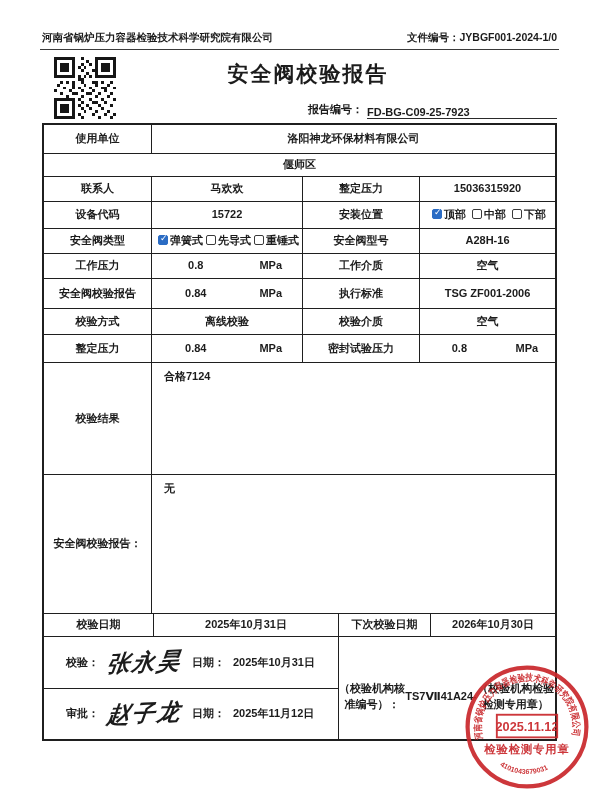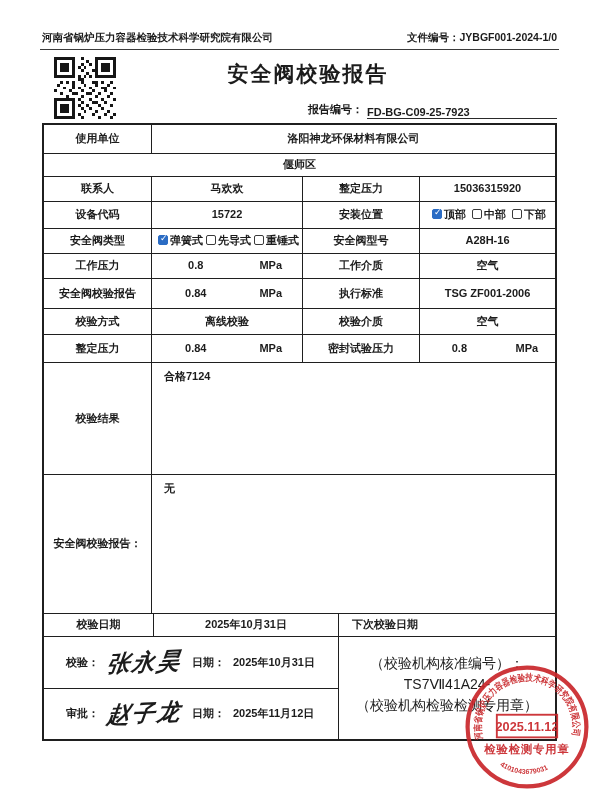--- a/index.html
+++ b/index.html
@@ -34,21 +34,21 @@
   .cb-box { display:inline-block; width:10px; height:10px; border:1.5px solid #3a3a3a; border-radius:2px; background:#fff; vertical-align:-1px; margin:0 2px 0 3px; position:relative; }
   .cb.checked .cb-box { background:#2b6cc4; border-color:#2b6cc4; }
   .cb.checked .cb-box::after { content:"✓"; position:absolute; left:1px; top:-3px; color:#fff; font-size:9px; font-weight:bold; }
 
   .sig-block { display:flex; height:102px; }
   .sig-left { width:295px; flex:none; border-right:1.5px solid #1f1f1f; display:flex; flex-direction:column; }
   .sig-row { flex:1; display:flex; align-items:center; padding-left:22px; font-size:11px; font-weight:bold; }
   .sig-row.first { border-bottom:1.5px solid #1f1f1f; }
   .handwrite { font-size:23px; font-weight:bold; font-style:italic; font-family:"DejaVu Serif","Liberation Serif",serif; transform:rotate(-3deg) skewX(-10deg); margin:0 10px 0 8px; letter-spacing:2px; }
   .sig-date-lbl { margin-right:8px; }
-  .sig-org { flex:1; display:flex; flex-direction:column; align-items:center; justify-content:flex-start; padding-top:16px; font-size:14px; font-weight:normal; line-height:1.5; text-align:center; }
+  .sig-org { flex:1; display:flex; flex-direction:row; align-items:center; justify-content:flex-start; padding-top:16px; font-size:11px; font-weight:bold; line-height:1.5; text-align:center; }
 
   .stamp { position:absolute; top:661px; left:461px; width:132px; height:132px; opacity:0.92; }
 </style>
 </head>
 <body>
 
 <div class="header-top">
   <span>河南省锅炉压力容器检验技术科学研究院有限公司</span>
   <span>
     <span>文件编号：</span><span>JYBGF001-2024-1/0</span>
@@ -234,20 +234,21 @@
 
   <div class="row h139">
     <div class="cell c1">安全阀校验报告：</div>
     <div class="cell c4 free-text">无</div>
   </div>
 
   <div class="row h23">
     <div class="cell b1">校验日期</div>
     <div class="cell b2">2025年10月31日</div>
     <div class="cell b3">下次校验日期</div>
+    <div class="cell b4">2026年10月30日</div>
   </div>
 
   <div class="row sig-block">
     <div class="sig-left">
       <div class="sig-row first">
         <span>校验：</span>
         <span class="handwrite">张永昊</span>
         <span class="sig-date-lbl">日期：</span>
         <span>2025年10月31日</span>
       </div>

